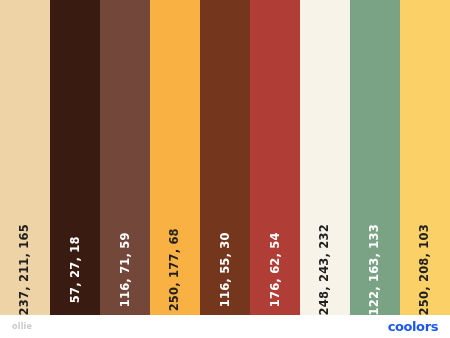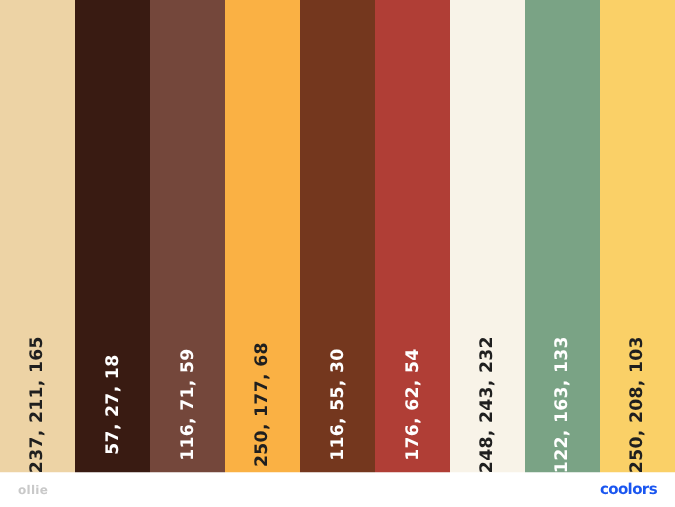--- a/index.html
+++ b/index.html
@@ -71,21 +71,21 @@
   #footer-username {
     font-family: "DejaVu Sans", sans-serif;
     font-size: 8px;
     font-weight: 700;
     color: #c9c9c9;
     letter-spacing: 0.2px;
   }
 
   #brand-logo {
     font-family: "DejaVu Sans", sans-serif;
-    font-size: 10px;
+    font-size: 13px;
     font-weight: 700;
     letter-spacing: -0.4px;
     line-height: 1;
   }
 </style>
 </head>
 <body>
 
 <div id="palette-export">
 

